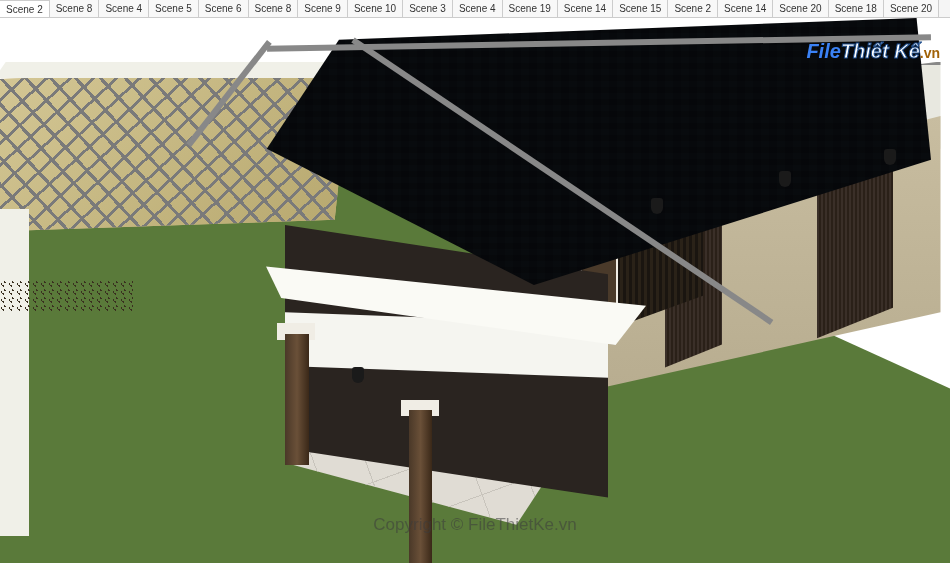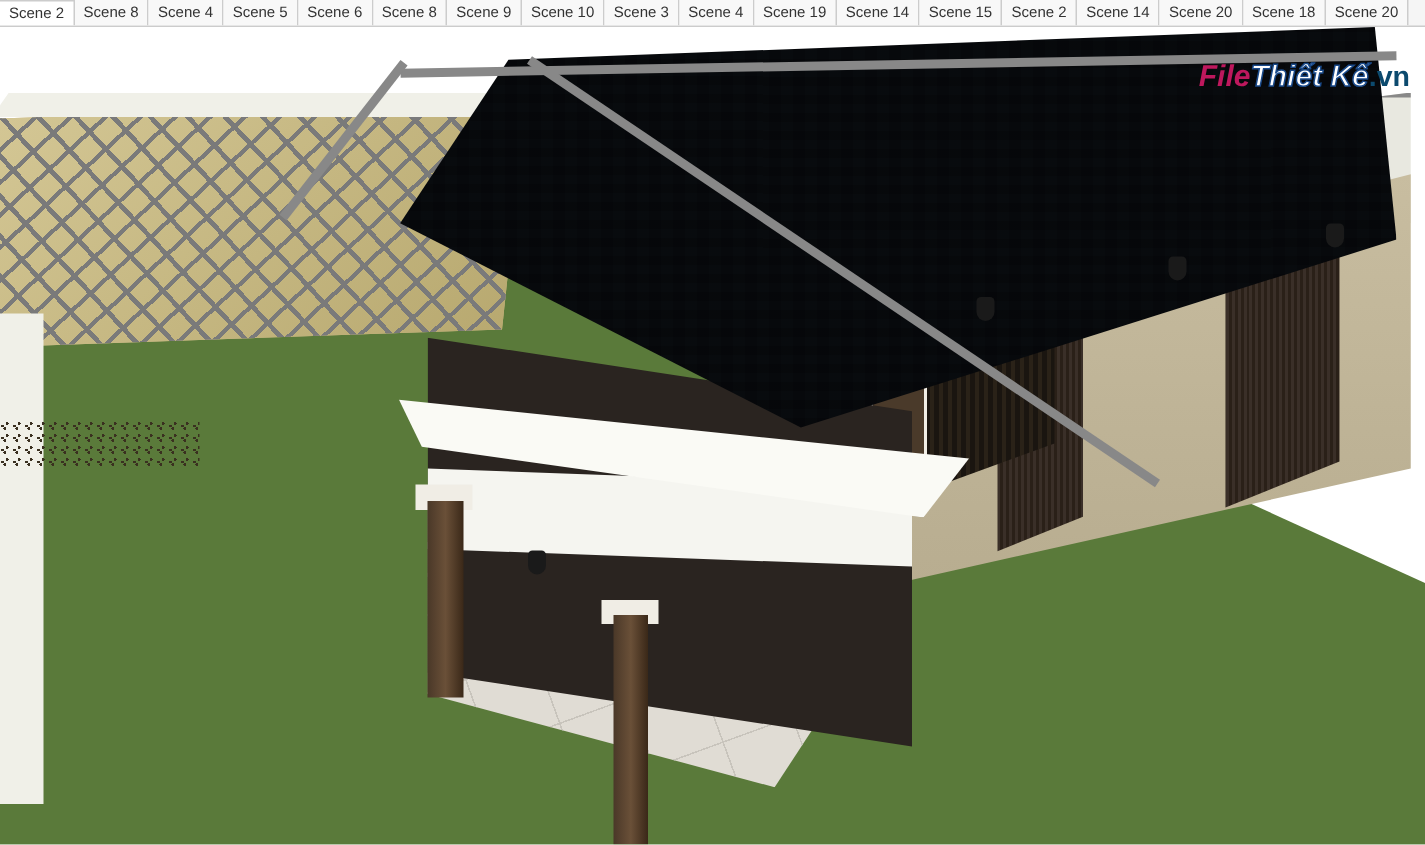--- a/index.html
+++ b/index.html
@@ -249,22 +249,22 @@
 .watermark-logo {
   position: absolute;
   right: 10px;
   top: 22px;
   font-size: 20px;
   font-weight: bold;
   font-style: italic;
   color: #fff;
   -webkit-text-stroke: 1px #1a4a8a;
 }
-.watermark-logo .blue { color: #be185d; -webkit-text-stroke: 0; }
-.watermark-logo .red { color: #0c4a6e; -webkit-text-stroke: 0; font-size: 19px; font-style: normal;}
+.watermark-logo .blue { color: #3b82f6; -webkit-text-stroke: 0; }
+.watermark-logo .red { color: #a16207; -webkit-text-stroke: 0; font-size: 14px; font-style: normal;}
 .watermark-copy {
   position: absolute;
   left: 50%;
   bottom: 28px;
   transform: translateX(-50%);
   font-size: 17px;
   color: rgba(60,60,60,0.55);
   font-weight: 500;
 }
 
@@ -337,13 +337,14 @@
 
     <div class="lamp lamp1"></div>
     <div class="lamp lamp2"></div>
     <div class="lamp lamp3"></div>
     <div class="lamp lamp4"></div>
   </div>
 
   <div class="watermark-logo">
     <span class="blue">File</span><span>Thiết Kế</span><span class="red">.vn</span>
   </div>
+  <div class="watermark-copy">Copyright © FileThietKe.vn</div>
 </div>
 
 </body></html>

